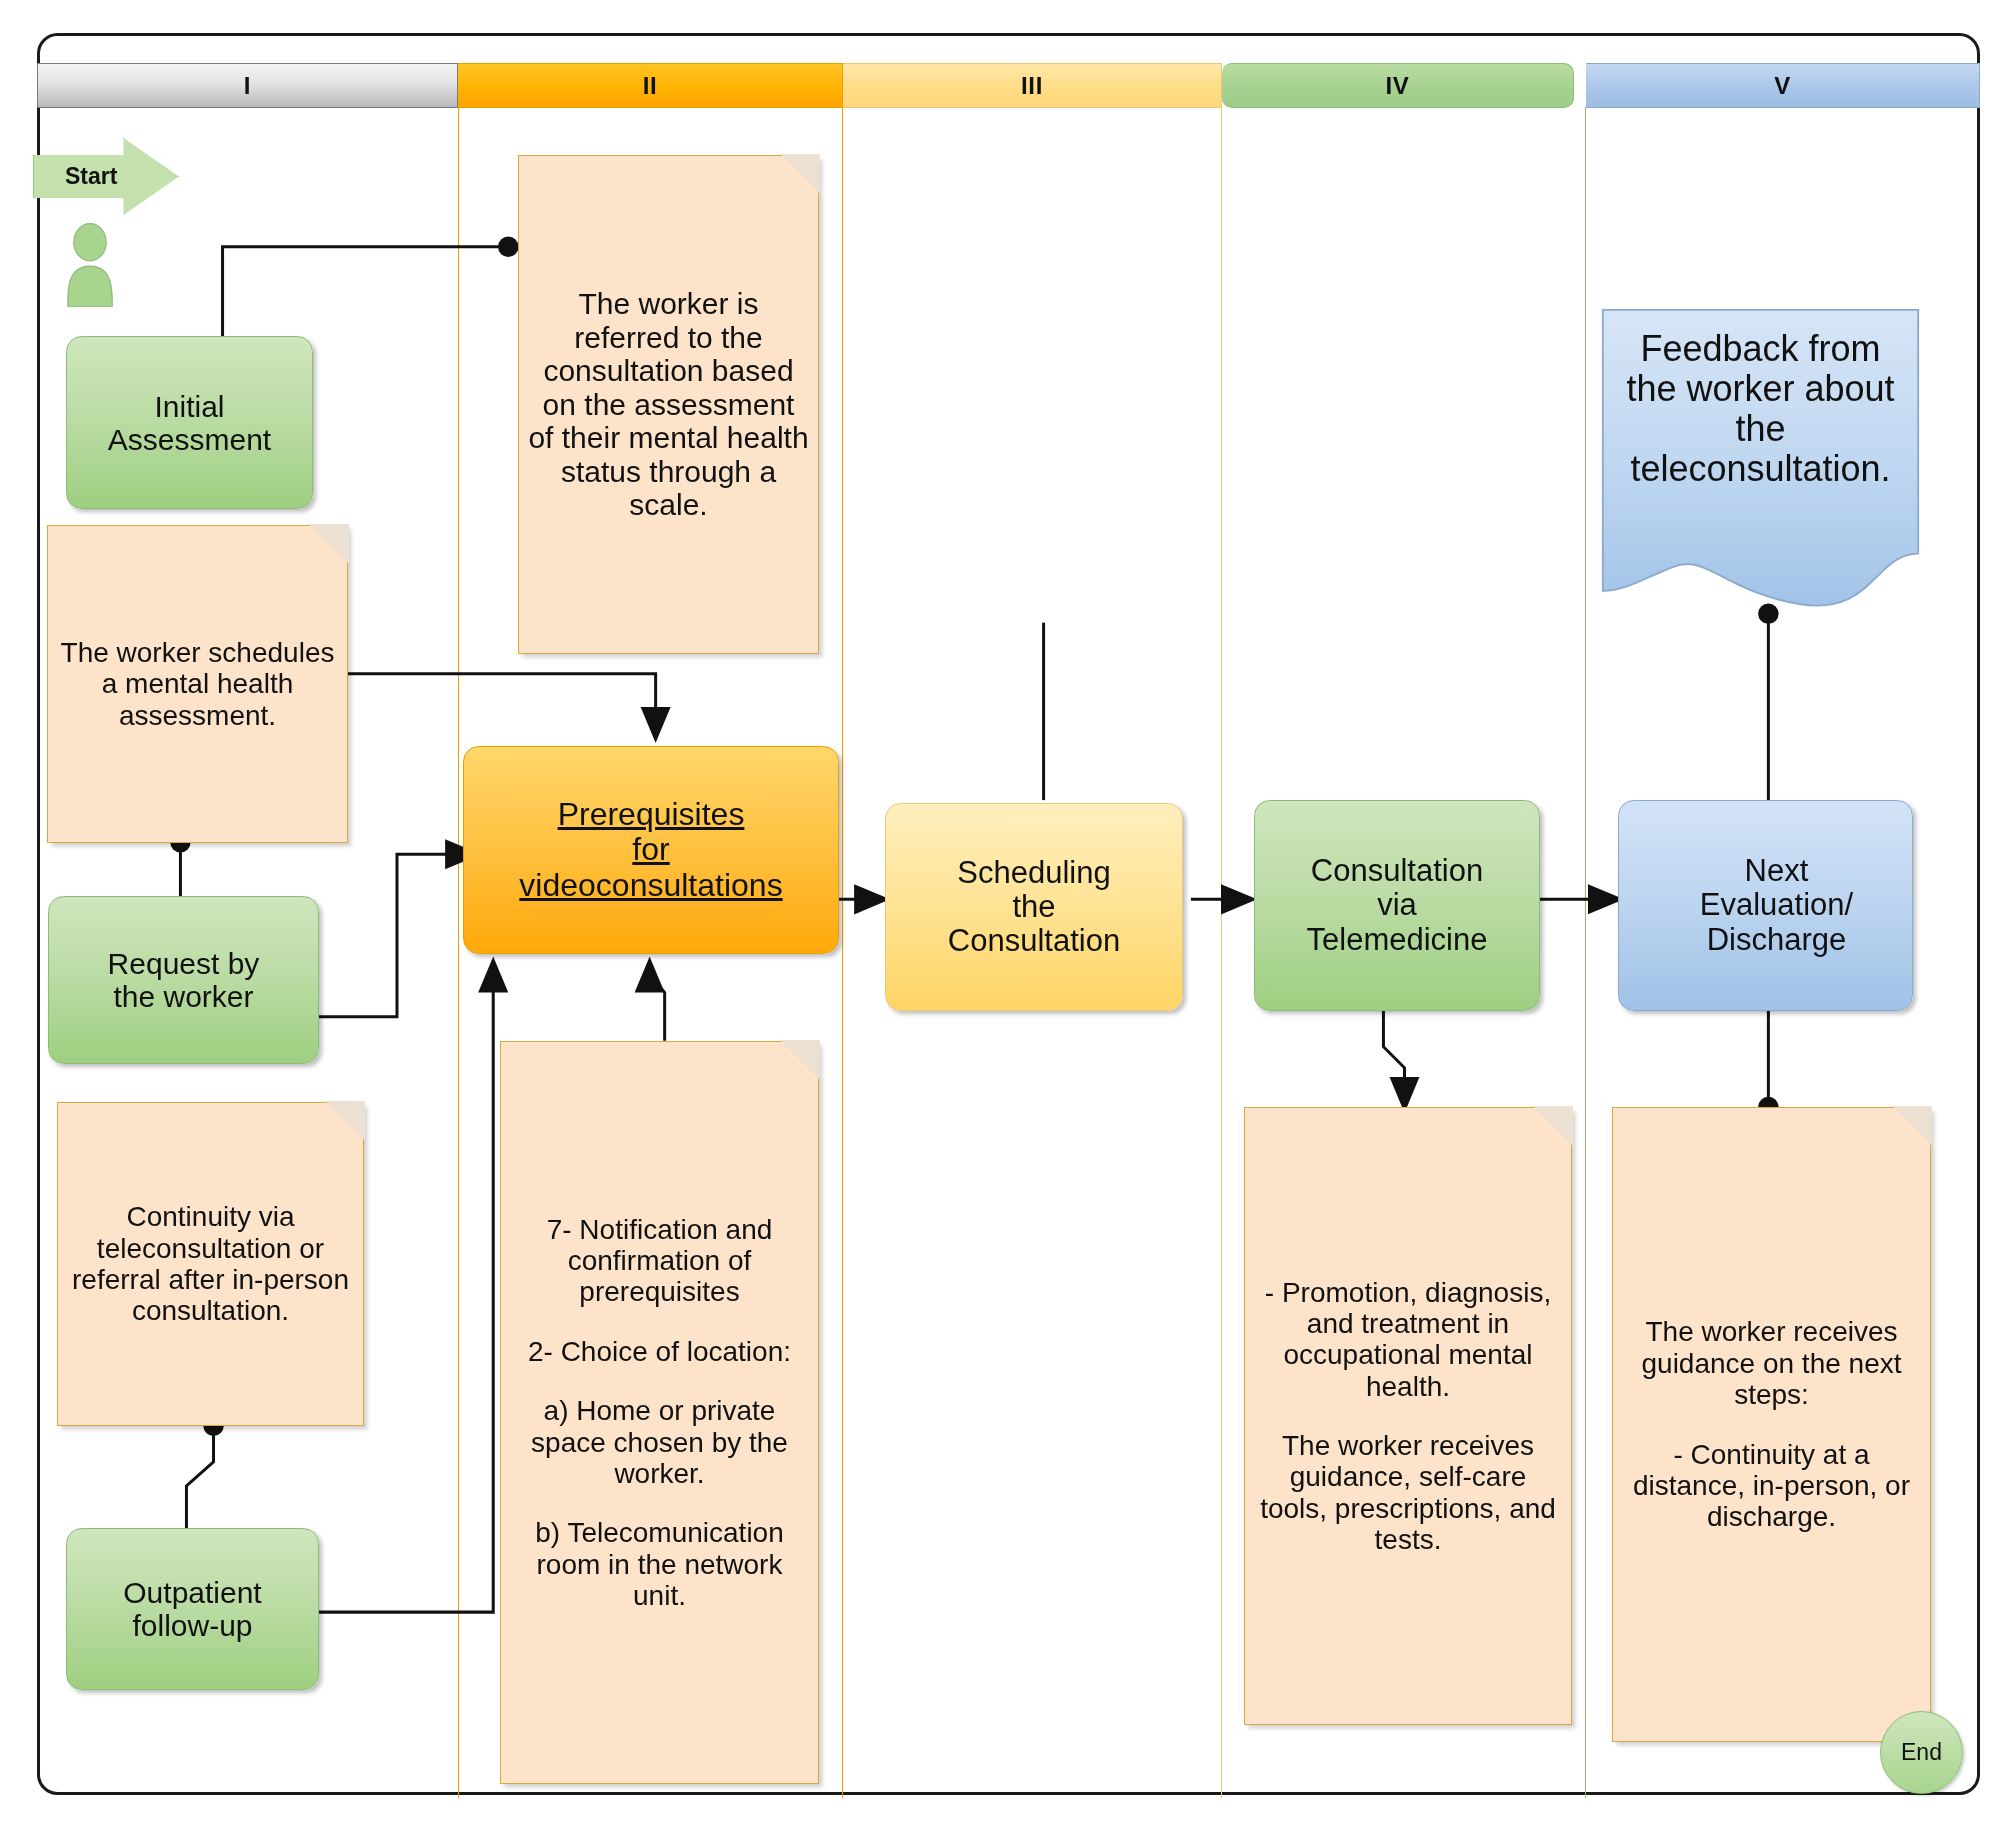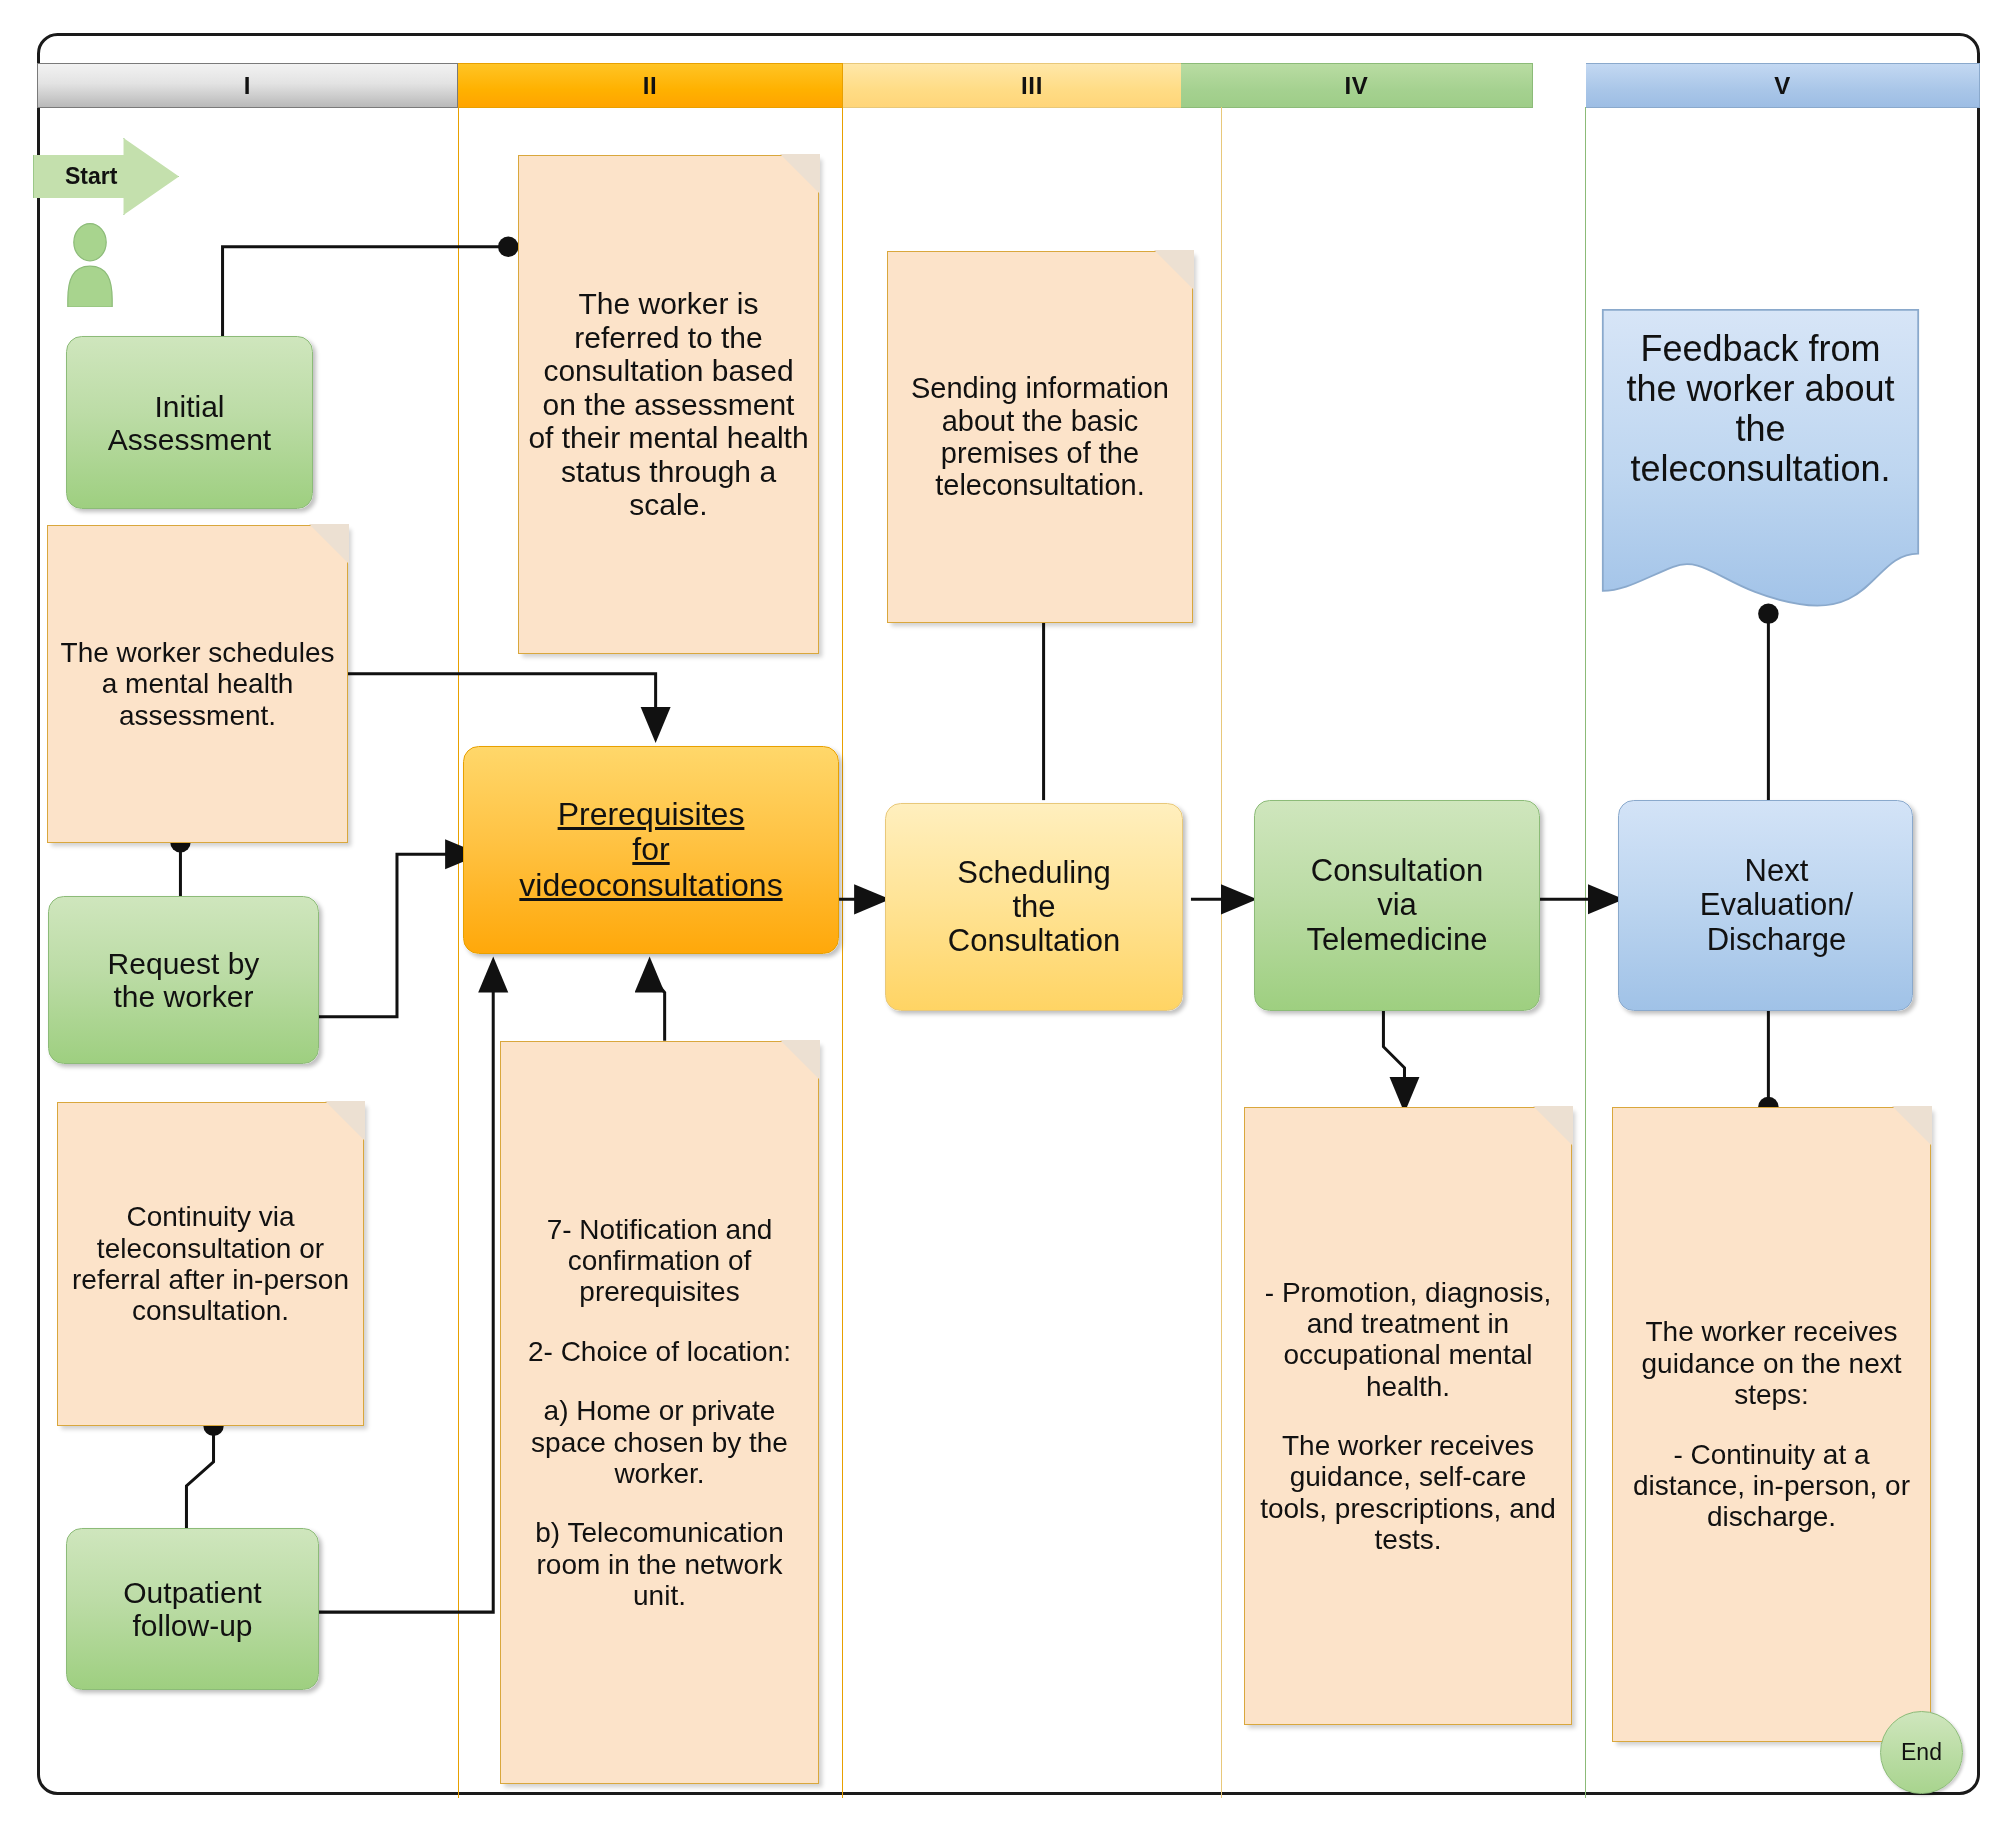--- a/index.html
+++ b/index.html
@@ -87,21 +87,21 @@
 
   <div class="lane-head lane1-head" style="left:37px;width:421px;">
     <span>I</span>
   </div>
   <div class="lane-head lane2-head" style="left:458px;width:385px;">
     <span>II</span>
   </div>
   <div class="lane-head lane3-head" style="left:843px;width:379px;">
     <span>III</span>
   </div>
-  <div class="lane-head lane4-head" style="left:1181px;width:352px;">
+  <div class="lane-head lane4-head" style="left:1222px;width:352px;border-radius:10px;">
     <span>IV</span>
   </div>
   <div class="lane-head lane5-head" style="left:1586px;width:394px;">
     <span>V</span>
   </div>
 
   <div class="lane-body lane2-body" style="left:458px;width:385px;"></div>
   <div class="lane-body lane3-body" style="left:843px;width:379px;"></div>
   <div class="lane-body lane4-body" style="left:1222px;width:364px;"></div>
 
@@ -196,24 +196,20 @@
   </div>
 
   <div class="note" style="left:500px;top:1041px;width:319px;height:743px;font-size:28px;">
     <div class="fold"></div>
     <p>7- Notification and confirmation of prerequisites</p>
     <p>2- Choice of location:</p>
     <p>a) Home or private space chosen by the worker.</p>
     <p>b) Telecomunication room in the network unit.</p>
   </div>
 
-  <div class="note" style="left:887px;top:251px;width:306px;height:372px;font-size:29px;">
-    <div class="fold"></div>
-    <p>Sending information about the basic premises of the teleconsultation.</p>
-  </div>
 
   <div class="node yellow" style="left:885px;top:803px;width:298px;height:208px;font-size:31px;">
     <span style="white-space:pre-line;">Scheduling
 the
 Consultation</span>
   </div>
 
   <div class="node green" style="left:1254px;top:800px;width:286px;height:211px;font-size:31px;">
     <span style="white-space:pre-line;">Consultation
 via

